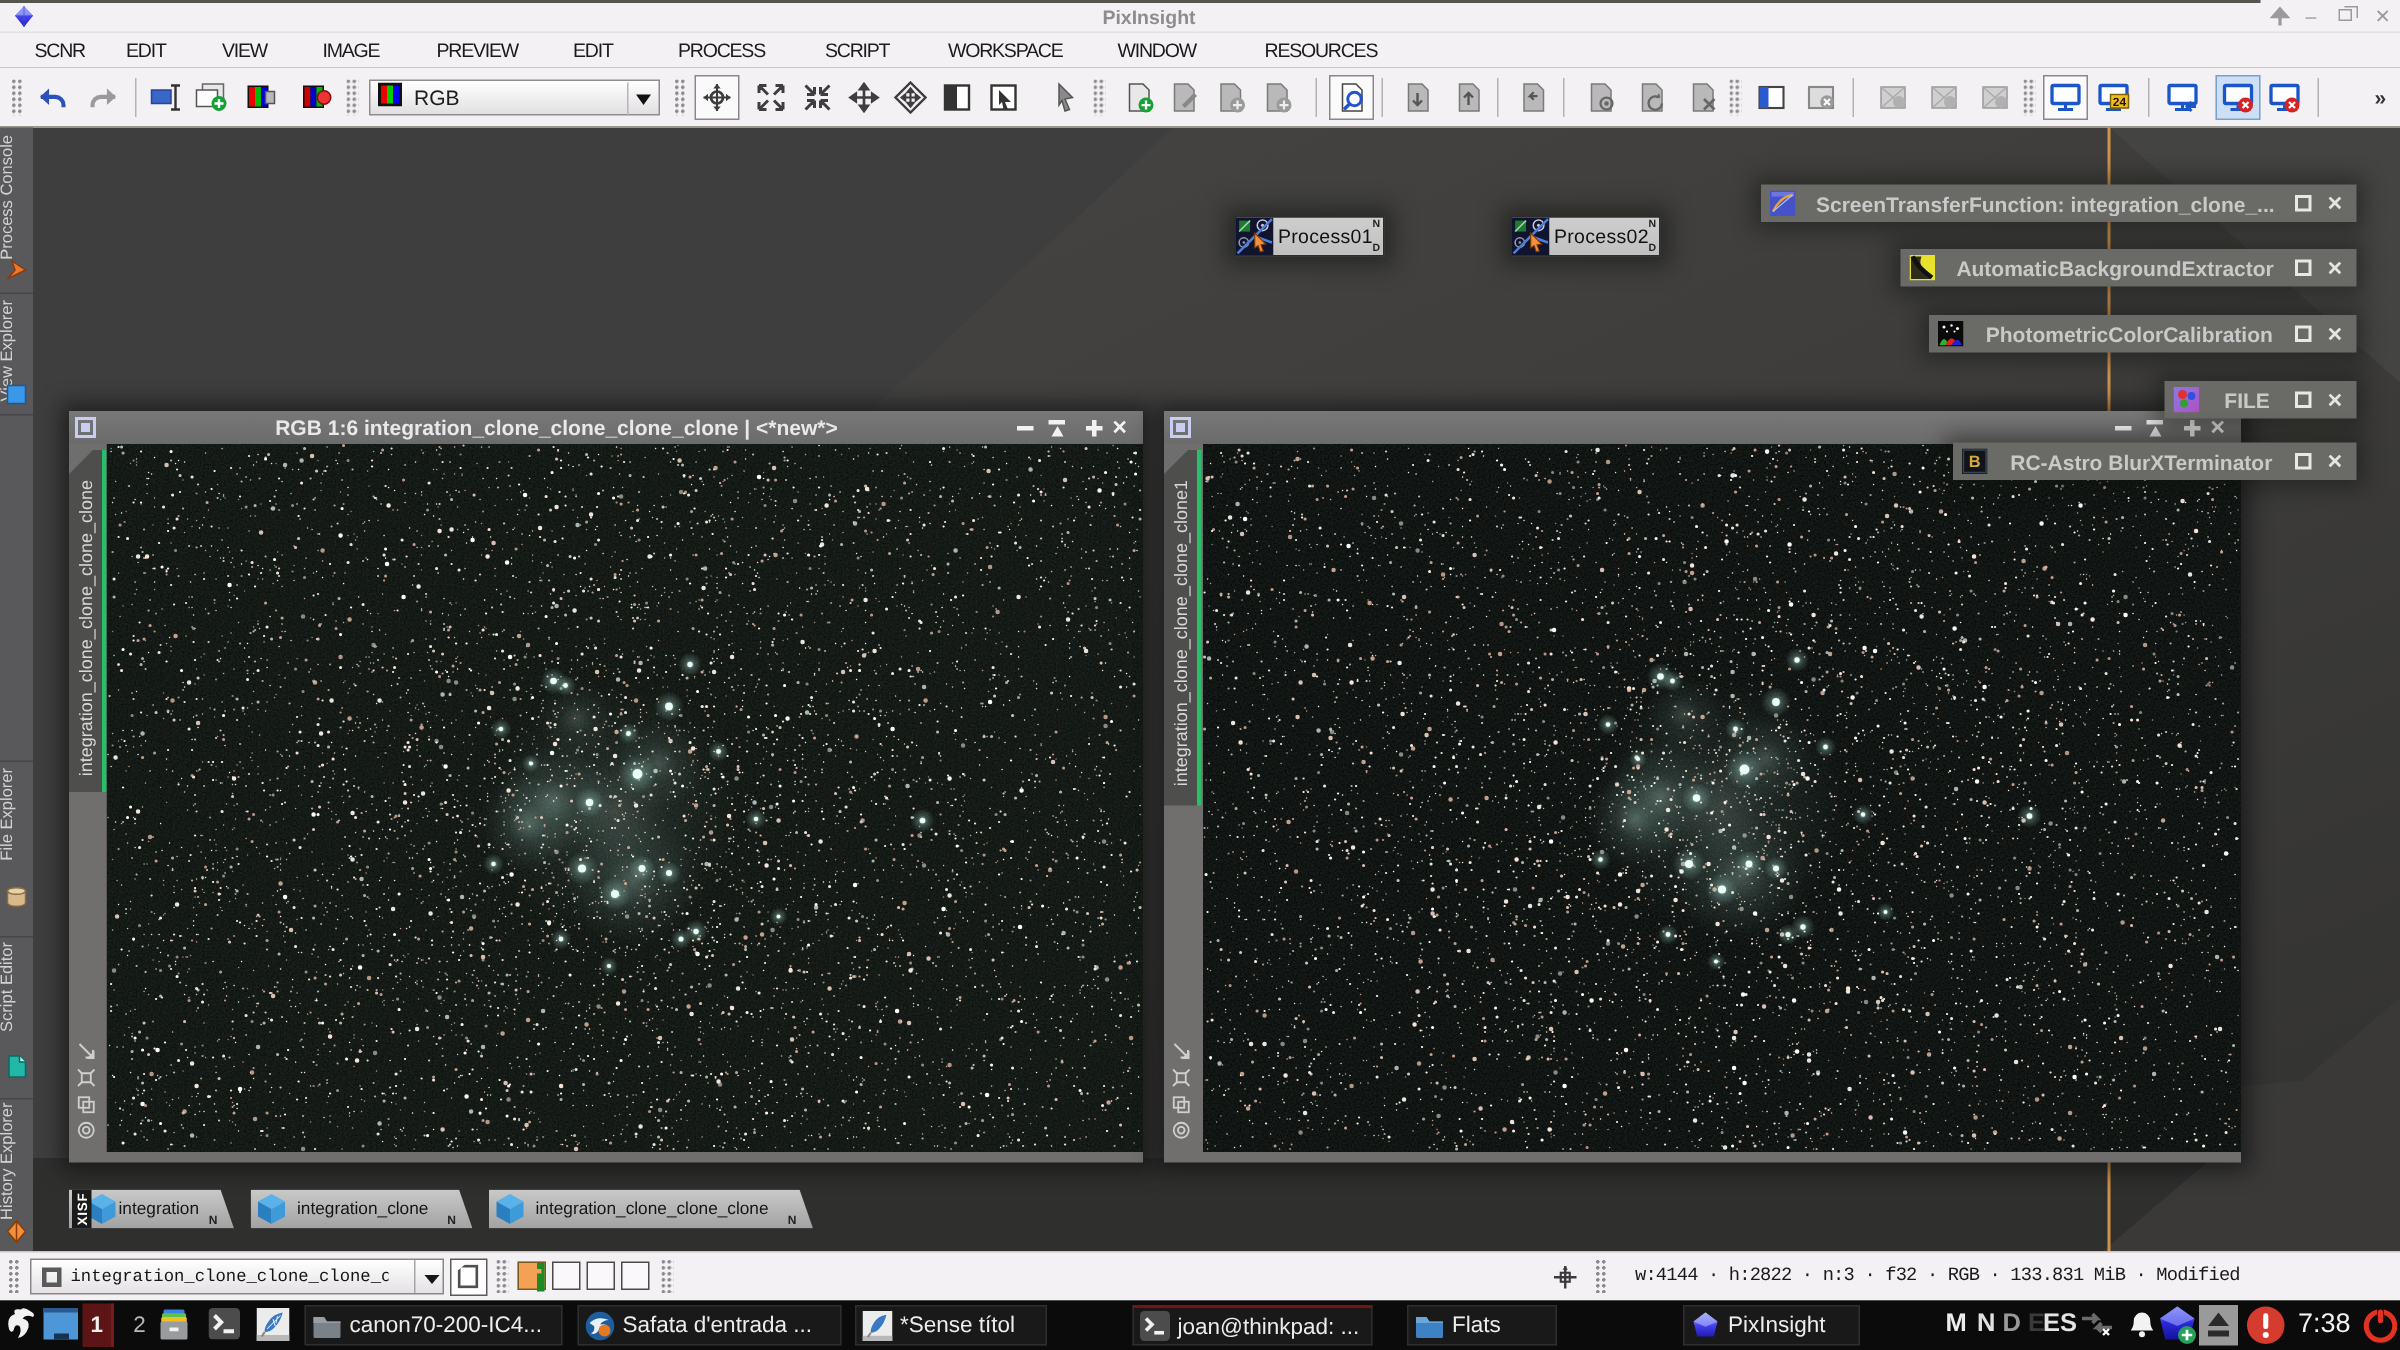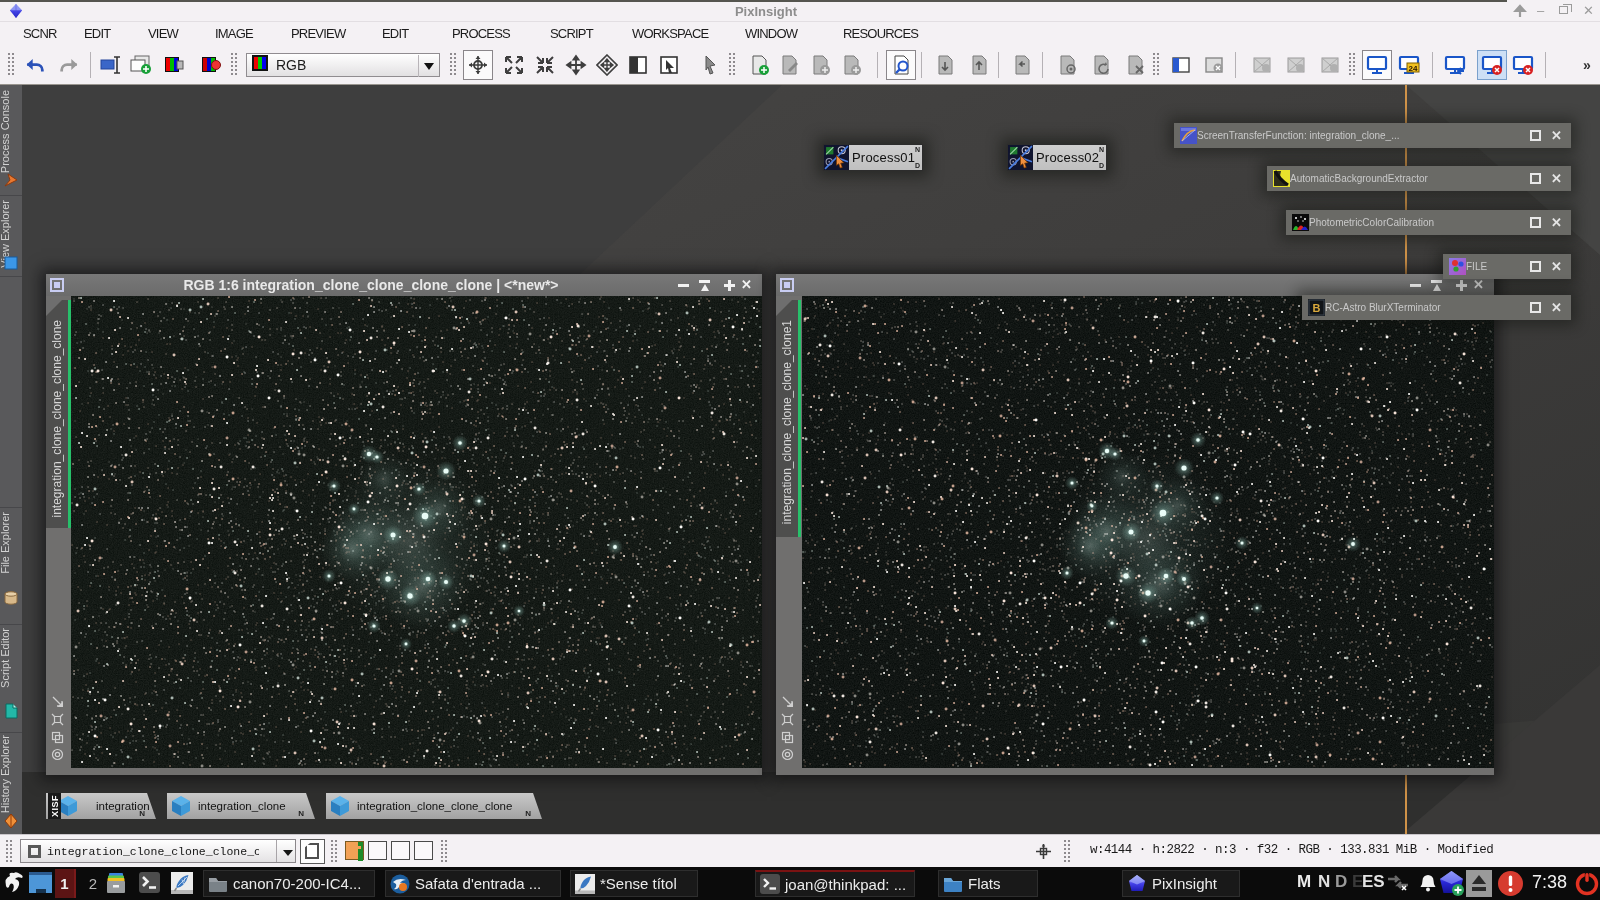--- a/index.html
+++ b/index.html
@@ -28,21 +28,21 @@
 .iticon{position:absolute;left:4px;top:4px;width:14px;height:14px;border:2px solid #c9cdf2;background:none}
 .iticon:after{content:"";position:absolute;left:2px;top:2px;width:6px;height:6px;background:#c9cdf2}
 .ibtns{position:absolute;top:0;height:22px;color:#f2f2f2;font-weight:bold;font-size:13px}
 .ibtns span{position:absolute;top:0;line-height:22px}
 .vtab{position:absolute;background:#4e4e4d}
 .vtab .vtext{font-size:12px;color:#d8d8d8}
 .greenline{position:absolute;width:3px;background:#27c06a}
 .corner{position:absolute;left:0;top:0;width:0;height:0;border-left:16px solid #6e6e6e;border-bottom:16px solid rgba(0,0,0,0)}
 
 .fbar{position:absolute;height:25px;background:#6a6a66;box-shadow:0 0 14px 5px rgba(15,17,13,.45);display:flex;align-items:center}
-.fbar .ftext{flex:1;text-align:left;color:#c9c9c9;font-weight:normal;font-size:10px;white-space:nowrap;overflow:hidden}
+.fbar .ftext{flex:1;text-align:center;color:#c9c9c9;font-weight:bold;font-size:14px;white-space:nowrap;overflow:hidden}
 .fbar .fic{width:17px;height:17px;margin-left:6px;flex:none}
 .fbtn{flex:none;width:11px;height:11px;border:2px solid #e8e8e8;margin-right:10px}
 .fx{flex:none;color:#e4e4e4;font-weight:bold;font-size:13px;margin-right:9px;line-height:25px}
 
 .pbtn{position:absolute;width:100px;height:27px;background:linear-gradient(#cecece,#c0c0c0);border:1px solid #2c2c2c;box-shadow:0 0 14px 6px rgba(15,17,13,.5);display:flex;align-items:center}
 .pbtn .ptxt{font-size:13px;color:#101010;margin-left:3px;letter-spacing:.2px}
 .pbtn .nd{position:absolute;right:2px;top:1px;font-size:7px;font-weight:bold;color:#222;line-height:1}
 .pbtn .nd2{position:absolute;right:2px;bottom:1px;font-size:7px;font-weight:bold;color:#222;line-height:1}
 
 .itab{position:absolute;top:793px;height:26px;background:linear-gradient(#c9c9c9,#a2a2a2);clip-path:polygon(0 0,calc(100% - 9px) 0,100% 100%,0 100%);display:flex;align-items:center;box-shadow:0 0 10px 3px rgba(15,17,13,.4)}
@@ -445,21 +445,21 @@
     </div>
     <div class="itab" style="left:46px;width:110px">
       <div style="margin-left:11px;width:22px;height:22px"><svg width="22" height="22" viewBox="0 0 22 22">
           <path d="M11 1 L20 6 L11 11 L2 6 Z" fill="#5ab2ea"></path>
           <path d="M2 6 L11 11 L11 21 L2 16 Z" fill="#2a7fc0"></path>
           <path d="M20 6 L11 11 L11 21 L20 16 Z" fill="#3e9ad8"></path>
         </svg></div>
       <div style="position:absolute;left:2px;top:0px;width:13px;height:26px;background:#1a1a1a;color:#fff;font-size:9px;font-weight:bold;display:flex;align-items:center;justify-content:center">
         <span style="writing-mode:vertical-rl;transform:rotate(180deg);letter-spacing:.5px">XISF</span>
       </div>
-      <div class="itxt" style="margin-left:17px">integration</div>
+      <div class="itxt" style="margin-left:0">integration</div>
       <div class="n">N</div>
     </div>
     <div class="itab" style="left:167px;width:148px">
       <div style="margin-left:3px;width:22px;height:22px"><svg width="22" height="22" viewBox="0 0 22 22">
           <path d="M11 1 L20 6 L11 11 L2 6 Z" fill="#5ab2ea"></path>
           <path d="M2 6 L11 11 L11 21 L2 16 Z" fill="#2a7fc0"></path>
           <path d="M20 6 L11 11 L11 21 L20 16 Z" fill="#3e9ad8"></path>
         </svg></div>
       <div class="itxt">integration_clone</div>
       <div class="n">N</div>

